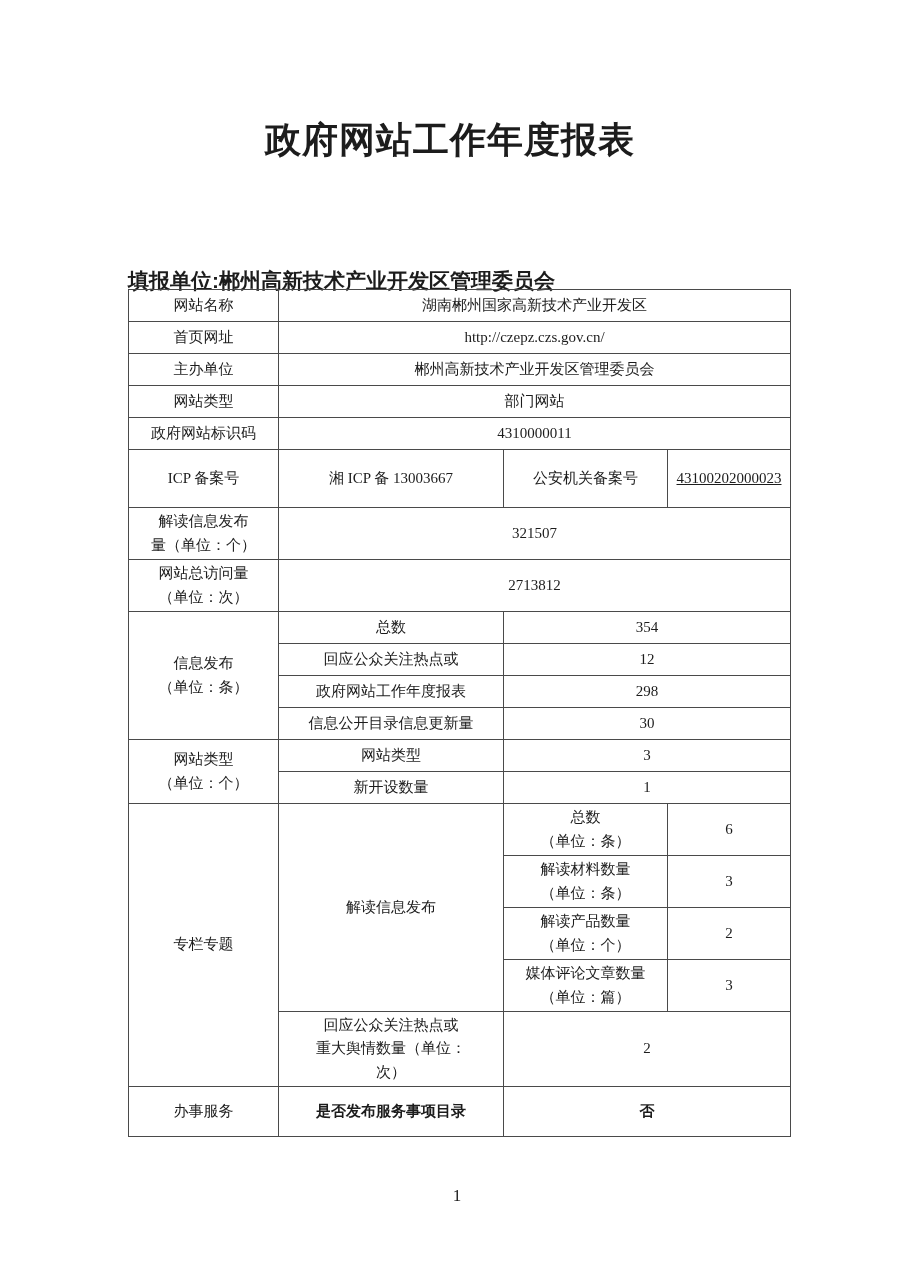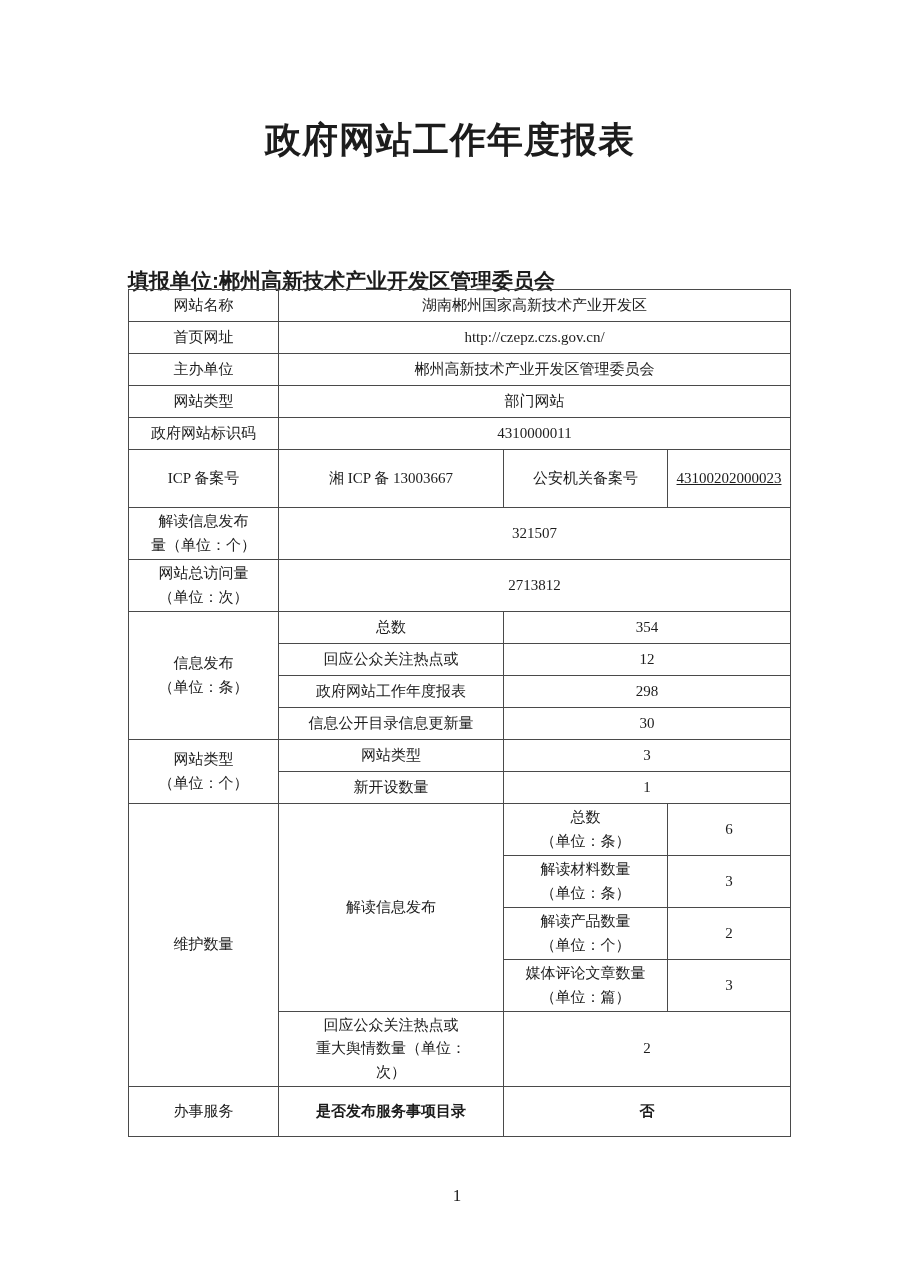--- a/index.html
+++ b/index.html
@@ -162,21 +162,21 @@
 （单位：个）</td>
         <td>网站类型</td>
         <td colspan="2" class="num">3</td>
       </tr>
       <tr class="h32">
         <td>新开设数量</td>
         <td colspan="2" class="num">1</td>
       </tr>
 
       <tr class="h52">
-        <td rowspan="5">维护数量</td>
+        <td rowspan="5">专栏专题</td>
         <td rowspan="4">解读信息发布</td>
         <td class="preline">总数
 （单位：条）</td>
         <td class="num">6</td>
       </tr>
       <tr class="h52">
         <td class="preline">解读材料数量
 （单位：条）</td>
         <td class="num">3</td>
       </tr>

